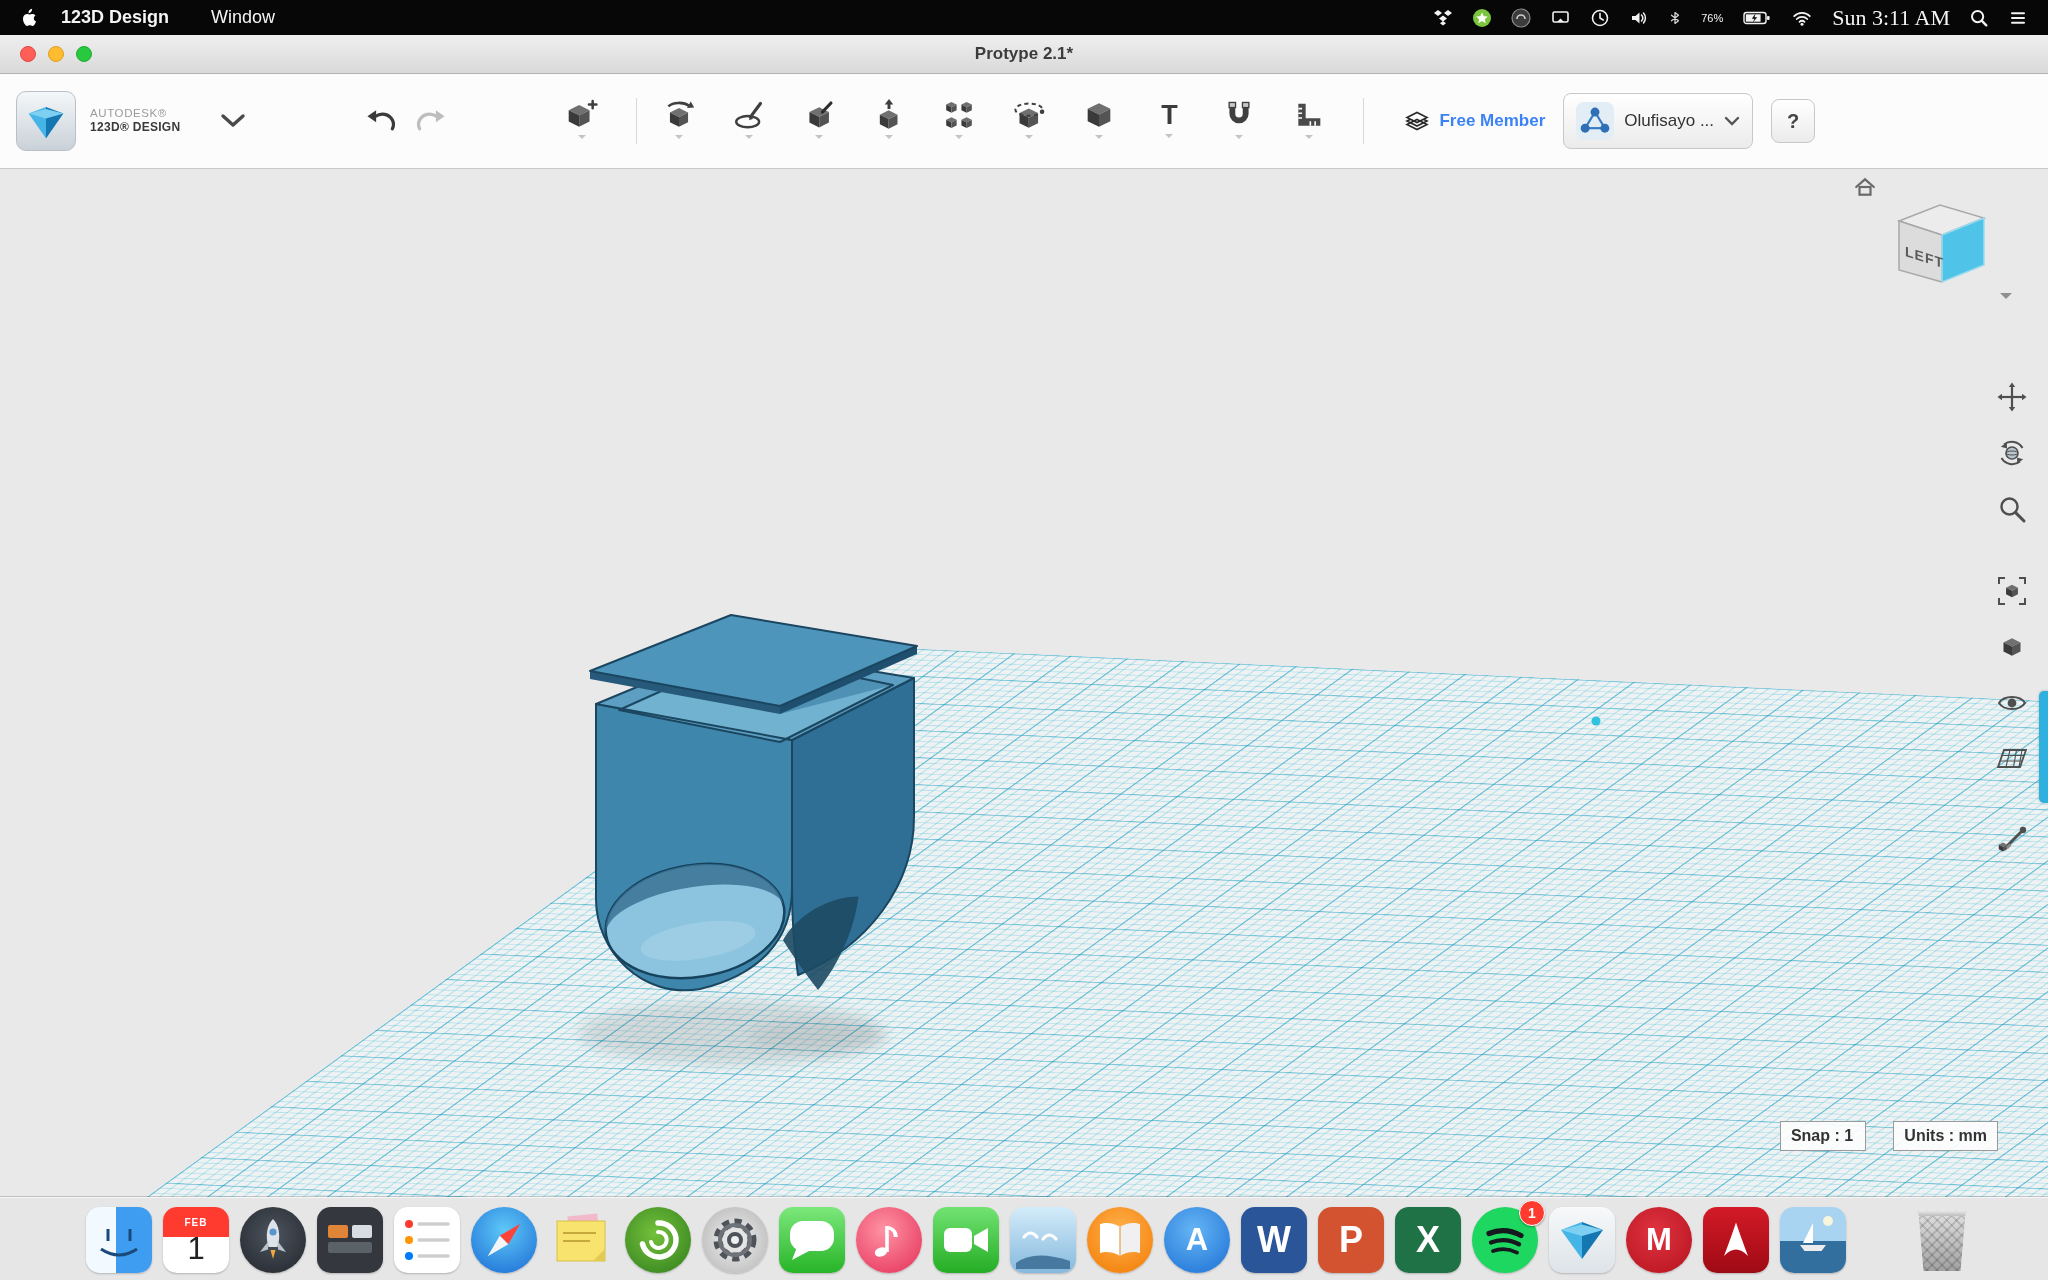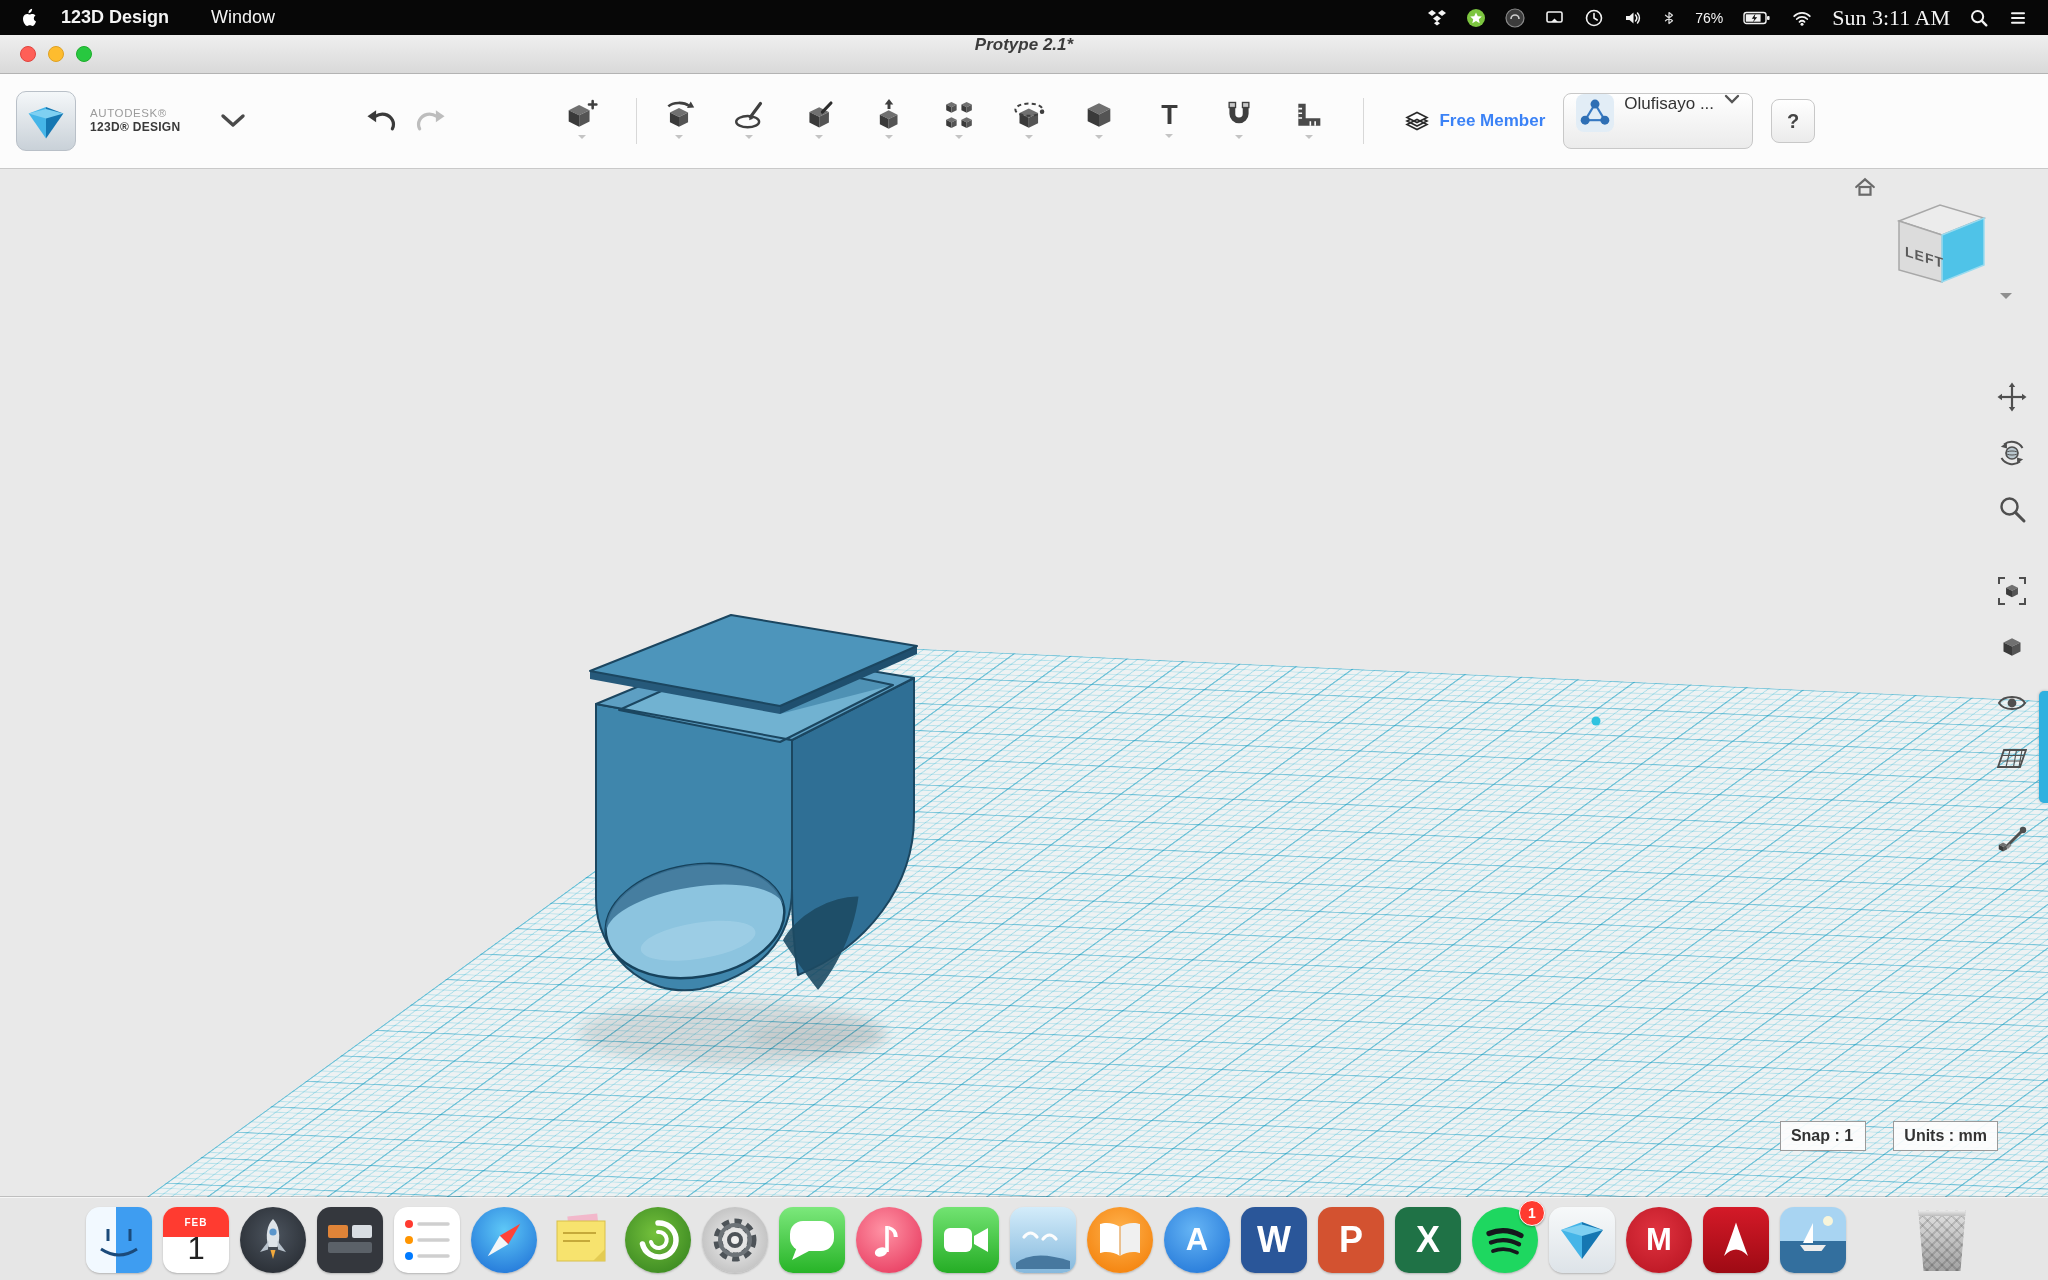--- a/index.html
+++ b/index.html
@@ -9,26 +9,26 @@
 
   
   .menubar{height:35px;background:#070707;color:#f4f4f4;display:flex;align-items:center;
            padding:0 20px;font-size:18px;position:relative;z-index:30;}
   .mb-left{display:flex;align-items:center;}
   .mb-apple{display:flex;align-items:center;}
   .mb-app{font-weight:700;margin-left:24px;}
   .mb-item{margin-left:42px;}
   .mb-right{margin-left:auto;display:flex;align-items:center;gap:19px;}
   .mbi{display:flex;align-items:center;height:35px;}
-  .mb-batt{font-size:14px;}
+  .mb-batt{font-size:11px;}
   .mb-clock{font-size:22px;font-family:Liberation Serif, serif;}
 
   
   .titlebar{height:38px;background:linear-gradient(#efefef,#d9d9d9);border-bottom:1px solid #b3b3b3;
-            display:flex;align-items:flex-start;justify-content:center;position:relative;z-index:20;font-style:italic;}
+            display:flex;align-items:center;justify-content:center;position:relative;z-index:20;}
   .tl{position:absolute;left:20px;top:11px;display:flex;gap:12px;}
   .tl span{width:16px;height:16px;border-radius:50%;box-sizing:border-box;}
   .tl-close{background:#ff5f57;border:1px solid #e0443e;}
   .tl-min{background:#febc2e;border:1px solid #dea123;}
   .tl-zoom{background:#28c840;border:1px solid #1dad2b;}
   .wtitle{font-size:17px;font-weight:600;color:#3c3c3c;}
 
   
   .toolbar{height:94px;background:#fcfcfc;border-bottom:1px solid #c9c9c9;display:flex;
            align-items:center;padding:0 16px;position:relative;z-index:20;}
@@ -41,21 +41,21 @@
   .caret-btn{margin-left:40px;display:flex;align-items:center;}
   .undo{margin-left:118px;}
   .redo{margin-left:16px;}
   .tbtn{width:56px;height:70px;margin-left:14px;display:flex;flex-direction:column;
         align-items:center;justify-content:center;}
   .tcaret{width:0;height:0;border:4.5px solid transparent;border-top-color:#c4c4c4;margin-top:4px;}
   .tletter{font-size:27px;font-weight:700;color:#3b3b3b;line-height:30px;height:30px;}
   .vsep{width:1px;height:46px;background:#d8d8d8;margin-left:26px;}
   .fm{display:flex;align-items:center;gap:9px;margin-left:40px;font-size:17px;font-weight:700;color:#3b82f6;}
   .chip{margin-left:18px;height:54px;border:1px solid #c8c8c8;border-radius:8px;
-        background:linear-gradient(#ffffff,#ebebeb);display:flex;align-items:flex-start;gap:10px;padding:0 12px;}
+        background:linear-gradient(#ffffff,#ebebeb);display:flex;align-items:center;gap:10px;padding:0 12px;}
   .avatar{width:38px;height:38px;border-radius:8px;background:#e2edf6;display:flex;
           align-items:center;justify-content:center;}
   .chip-name{font-size:17px;color:#333;}
   .help{margin-left:18px;width:42px;height:42px;border:1px solid #c8c8c8;border-radius:8px;
         background:linear-gradient(#ffffff,#ebebeb);display:flex;align-items:center;justify-content:center;
         font-size:20px;font-weight:700;color:#444;}
 
   
   .viewport{position:relative;height:1028px;background:#e9e9e9;overflow:hidden;z-index:10;}
   .scene{position:absolute;left:0;top:0;}

